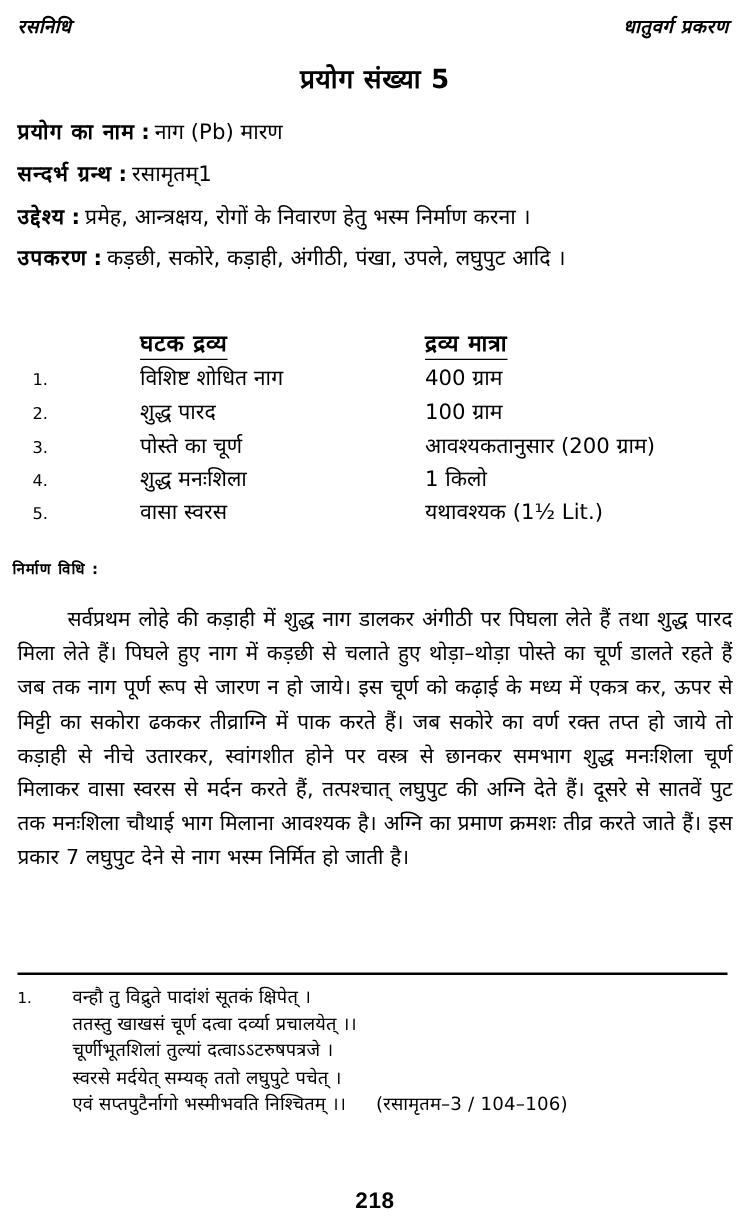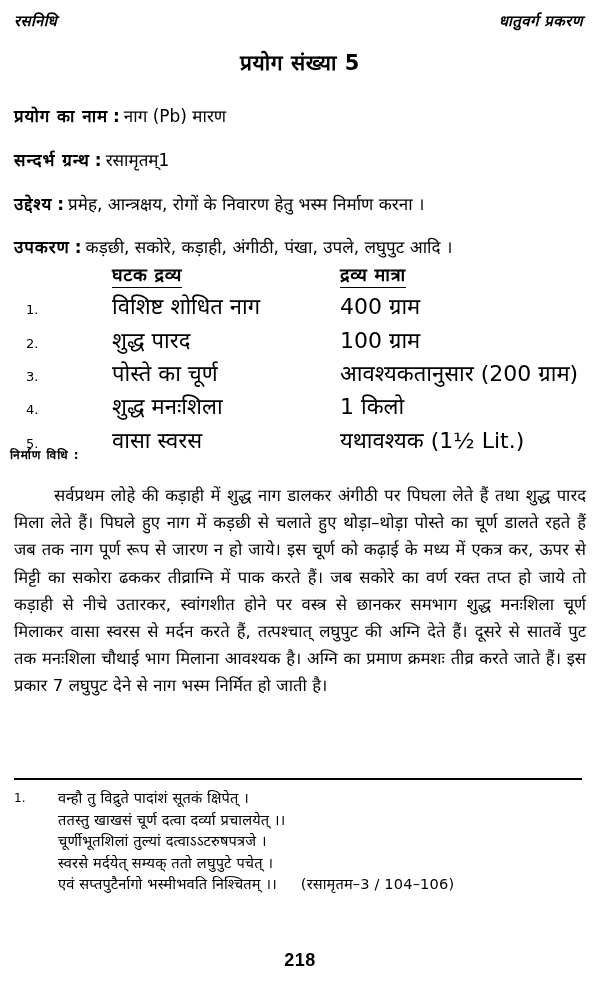--- a/index.html
+++ b/index.html
@@ -71,21 +71,20 @@
     align-items: baseline;
     margin-bottom: 12.5px;
     font-family: "DejaVu Sans", sans-serif;
     font-size: 17px;
     line-height: 1.25;
   }
   .meta-label {
     font-weight: bold;
     white-space: nowrap;
     letter-spacing: 0.9px;
-    margin-top: 10px;
   }
   .meta-sep {
     font-weight: bold;
     padding: 0 4px 0 5px;
   }
   .meta-value {
     font-weight: normal;
     text-align: center;
   }
 
@@ -116,21 +115,21 @@
   .tbl th .ul {
     border-bottom: 1.6px solid #000;
     padding-bottom: 1px;
     display: inline-block;
   }
   .tbl th.h-num { }
   .tbl th.h-name { padding-left: 62px; }
   .tbl th.h-qty { }
 
   .tbl td {
-    font-size: 22px;
+    font-size: 17px;
     font-weight: normal;
     padding: 2.2px 0;
     vertical-align: baseline;
     line-height: 1.32;
   }
   .tbl td.t-num {
     font-size: 13px;
     padding-left: 12px;
   }
   .tbl td.t-name { padding-left: 62px; }

